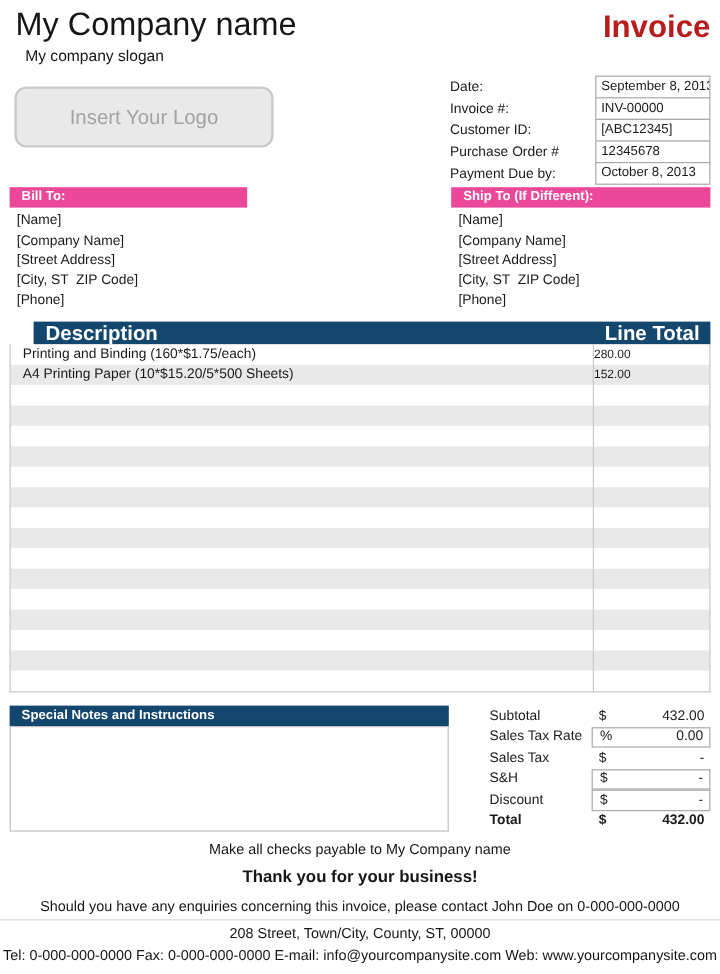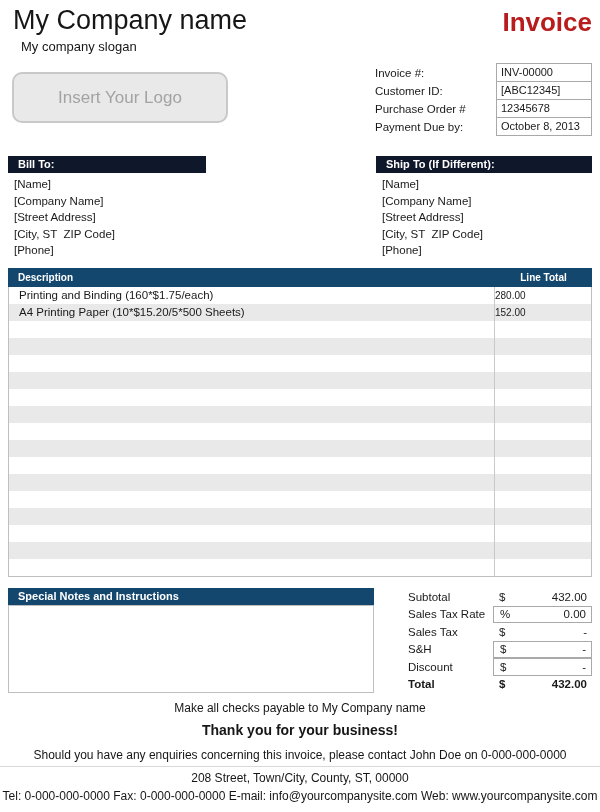--- a/index.html
+++ b/index.html
@@ -26,32 +26,32 @@
   .logo-box span { font-size: 17px; color: #a3a3a3; }
 
   
   .meta { position: absolute; left: 375px; top: 63px; width: 217px; }
   .meta-row { display: flex; align-items: center; height: 19px; margin-bottom: -1px; }
   .meta-label { flex: 1; font-size: 11.5px; color: #1a1a1a; }
   .meta-value { width: 96px; height: 19px; border: 1px solid #a9a9a9; background: #fff;
                 font-size: 11px; line-height: 17px; padding-left: 4px; overflow: hidden; white-space: nowrap; }
 
   
-  .addr-bar { position: absolute; height: 17px; background: #0f172a; color: #fff;
+  .addr-bar { position: absolute; height: 17px; background: #ec4899; color: #fff;
               font-size: 11px; font-weight: 700; line-height: 17px; padding-left: 10px; }
   .bill-bar { left: 8px; top: 156px; width: 198px; }
   .ship-bar { left: 376px; top: 156px; width: 216px; }
   .addr-lines { position: absolute; font-size: 11.5px; line-height: 16.6px; white-space: pre-wrap; }
   .bill-lines { left: 14px; top: 176px; }
   .ship-lines { left: 382px; top: 176px; }
 
   
   .items { position: absolute; left: 8px; top: 268px; width: 584px; }
   .items-header { display: flex; height: 19px; background: #14476e; color: #fff;
-                  font-size: 10px; font-weight: 700; align-items: center; }
+                  font-size: 17px; font-weight: 700; align-items: center; margin-left: 20px; }
   .items-header .desc-h { flex: 1; padding-left: 10px; }
   .items-header .total-h { width: 97px; text-align: center; }
   .items-body { border: 1px solid #bfbfbf; border-top: none; }
   .item-row { display: flex; height: 17px; background: #ffffff; gap: 29px; }
   .item-row:nth-child(even) { background: #e9e9e9; }
   .item-row .cell-desc { flex: 1; font-size: 11.5px; line-height: 17px; padding-left: 10px;
                          overflow: hidden; white-space: nowrap; }
   .item-row .cell-total { width: 97px; border-left: 1px solid #c9c9c9; font-size: 10px;
                           line-height: 17px; text-align: left; padding-right: 7px; }
 
@@ -90,20 +90,24 @@
   <div class="company-title">My Company name</div>
   <div class="slogan">My company slogan</div>
   <div class="invoice-label">Invoice</div>
 
   <div class="logo-box">
     <span>Insert Your Logo</span>
   </div>
 
   <div class="meta">
       <div class="meta-row">
+        <div class="meta-label">Date:</div>
+        <div class="meta-value">September 8, 2013</div>
+      </div>
+      <div class="meta-row">
         <div class="meta-label">Invoice #:</div>
         <div class="meta-value">INV-00000</div>
       </div>
       <div class="meta-row">
         <div class="meta-label">Customer ID:</div>
         <div class="meta-value">[ABC12345]</div>
       </div>
       <div class="meta-row">
         <div class="meta-label">Purchase Order #</div>
         <div class="meta-value">12345678</div>

